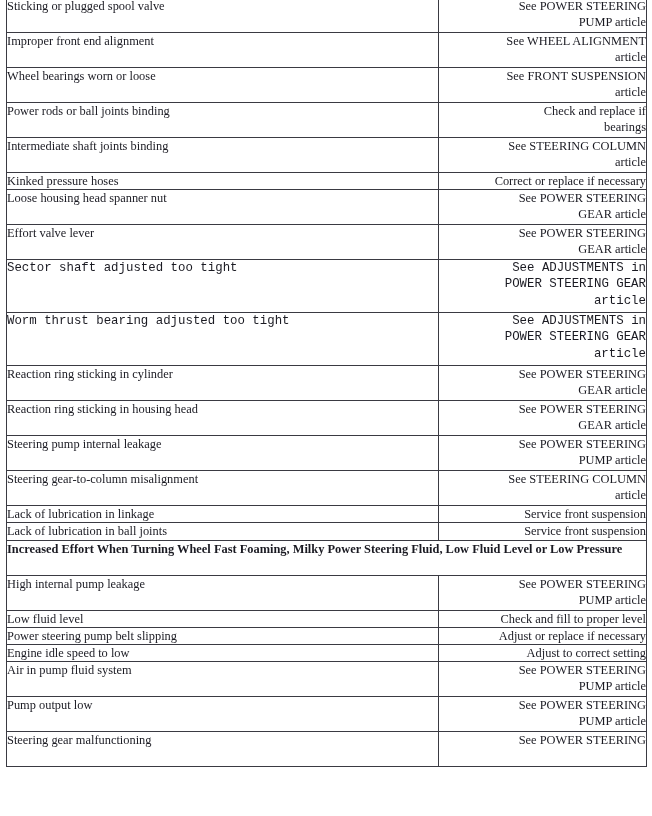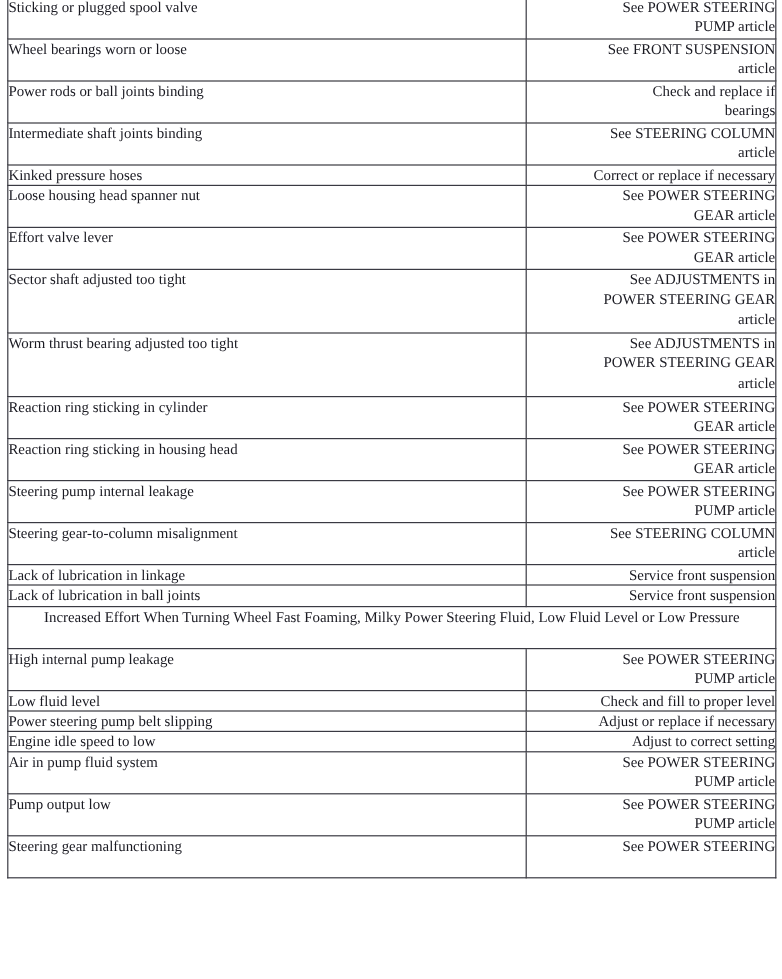--- a/index.html
+++ b/index.html
@@ -49,28 +49,29 @@
     text-align: left;
     padding: 2px 4px 2px 24px;
   }
 
   td.action {
     text-align: right;
     padding: 2px 5px 2px 4px;
   }
 
   td.section {
-    text-align: center;
+    text-align: left;
     padding: 2px 5px 2px 2px;
+    font-weight: bold;
   }
 
   
   tr.h1 td { height: 16px; }
   tr.h2 td { height: 34px; }
-  tr.h3 td { height: 52px; }
+  tr.h3 td { height: 52px; font-family: Liberation Mono, monospace; }
   tr.sec td { height: 34px; }
 
   .ln { display: block; white-space: nowrap; }
 </style>
 </head>
 <body>
 
 <div id="doc">
   <table class="tsb">
     <colgroup>
@@ -79,20 +80,27 @@
     </colgroup>
     <tbody id="tbody">
         <tr class="h2">
           <td class="cause">Sticking or plugged spool valve</td>
           <td class="action">
             <span class="ln">See POWER STEERING</span>
             <span class="ln">PUMP article</span>
           </td>
         </tr>
         <tr class="h2">
+          <td class="cause">Improper front end alignment</td>
+          <td class="action">
+            <span class="ln">See WHEEL ALIGNMENT</span>
+            <span class="ln">article</span>
+          </td>
+        </tr>
+        <tr class="h2">
           <td class="cause">Wheel bearings worn or loose</td>
           <td class="action">
             <span class="ln">See FRONT SUSPENSION</span>
             <span class="ln">article</span>
           </td>
         </tr>
         <tr class="h2">
           <td class="cause">Power rods or ball joints binding</td>
           <td class="action">
             <span class="ln">Check and replace if</span>

